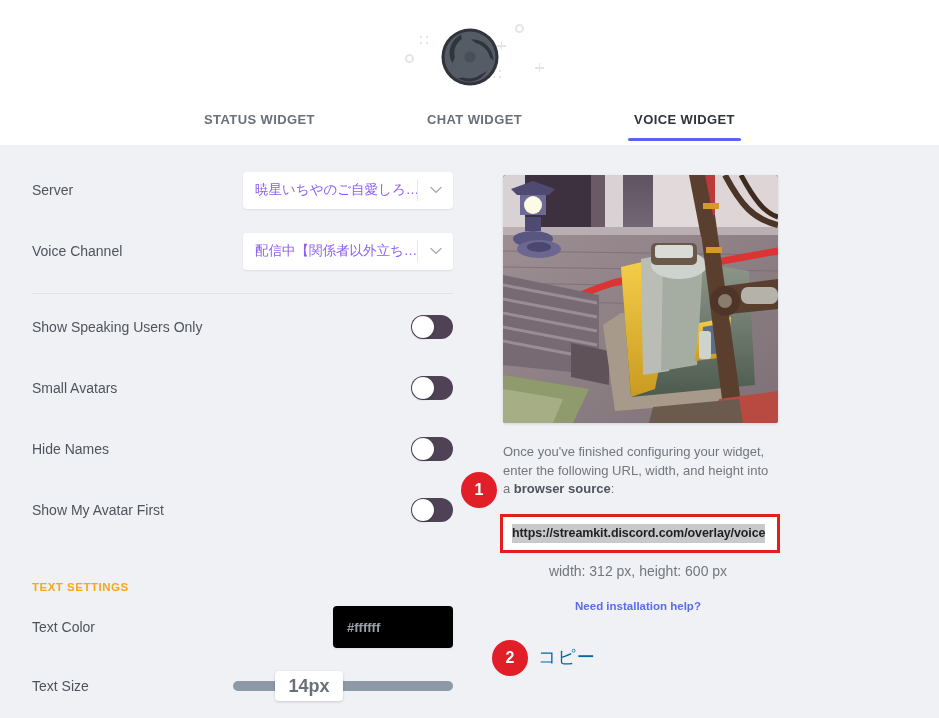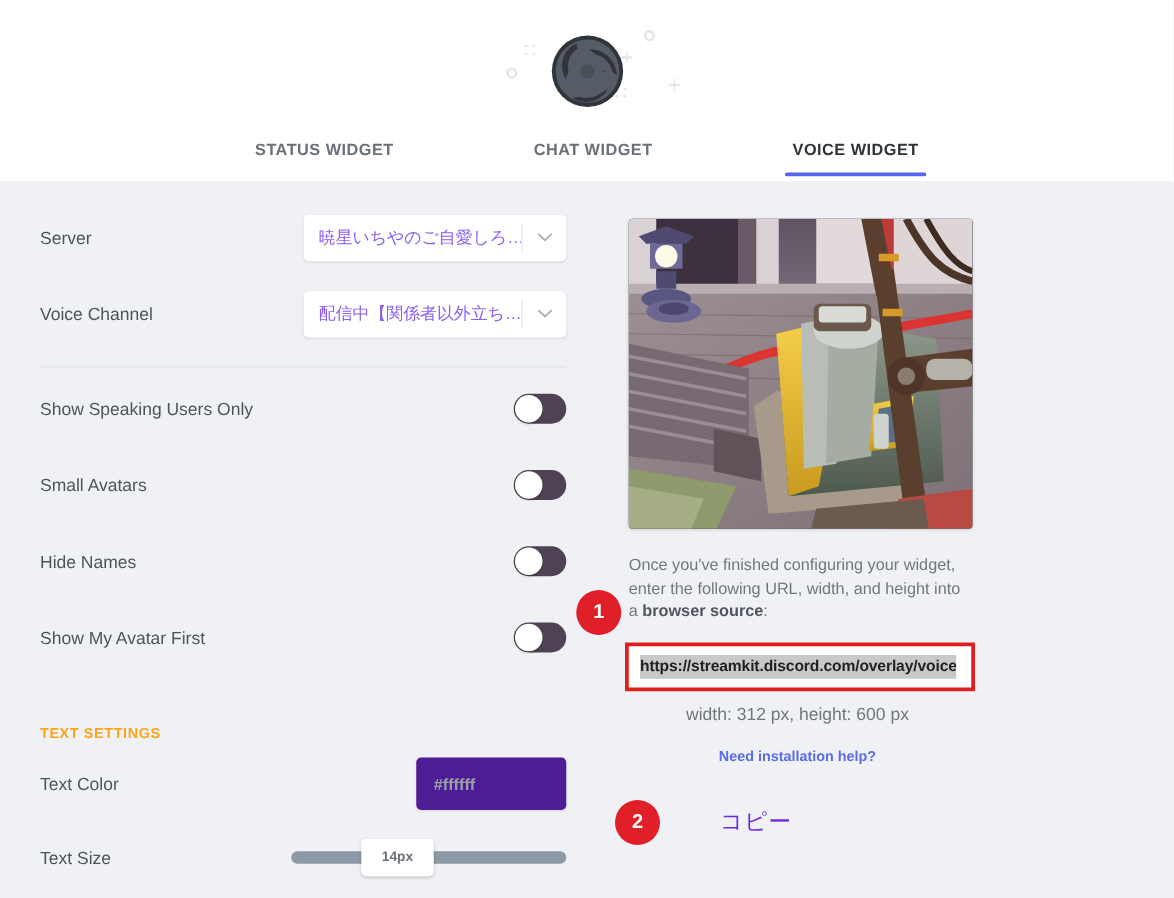--- a/index.html
+++ b/index.html
@@ -212,21 +212,21 @@
     left: 32px;
     font-size: 11.5px;
     font-weight: bold;
     letter-spacing: 0.5px;
     color: #faa61a;
   }
 
   .color-input {
     width: 120px;
     height: 42px;
-    background: #4c1d95;
+    background: #000000;
     border-radius: 4px;
     box-shadow: 0 1px 2px rgba(0,0,0,0.07);
     display: flex;
     align-items: center;
     padding: 0 14px;
     font-size: 13px;
     color: #9aa0a8;
     font-weight: bold;
     cursor: text;
   }
@@ -243,32 +243,32 @@
     position: absolute;
     left: 0; top: 50%;
     transform: translateY(-50%);
     width: 220px;
     height: 10px;
     border-radius: 5px;
     background: #8d99a6;
   }
   .slider-bubble {
     position: absolute;
-    left: 56px;
+    left: 42px;
     top: 50%;
     transform: translateY(-50%);
-    width: 58px;
+    width: 68px;
     height: 30px;
     background: #fff;
     border-radius: 4px;
     box-shadow: 0 1px 3px rgba(0,0,0,0.16);
     display: flex;
     align-items: center;
     justify-content: center;
-    font-size: 11px;
+    font-size: 18px;
     font-weight: bold;
     color: #6a7079;
   }
 
   
   .right-col {
     position: absolute;
     left: 470px; top: 0;
     width: 469px;
     height: 573px;
@@ -360,24 +360,23 @@
     z-index: 20;
   }
   #badge-1 { left: 461px; top: 472px; }
   #badge-2 { left: 492px; top: 640px; }
 
   .annotation-text {
     position: absolute;
     left: 538px;
     top: 645px;
     font-size: 18px;
-    color: #6d28d9;
+    color: #0369a1;
     letter-spacing: 1px;
     z-index: 20;
-    margin-left: 38px;
   }
 </style>
 </head>
 <body>
 
 <div id="app">
 
   <div class="header">
 
     <div class="logo-wrap">

